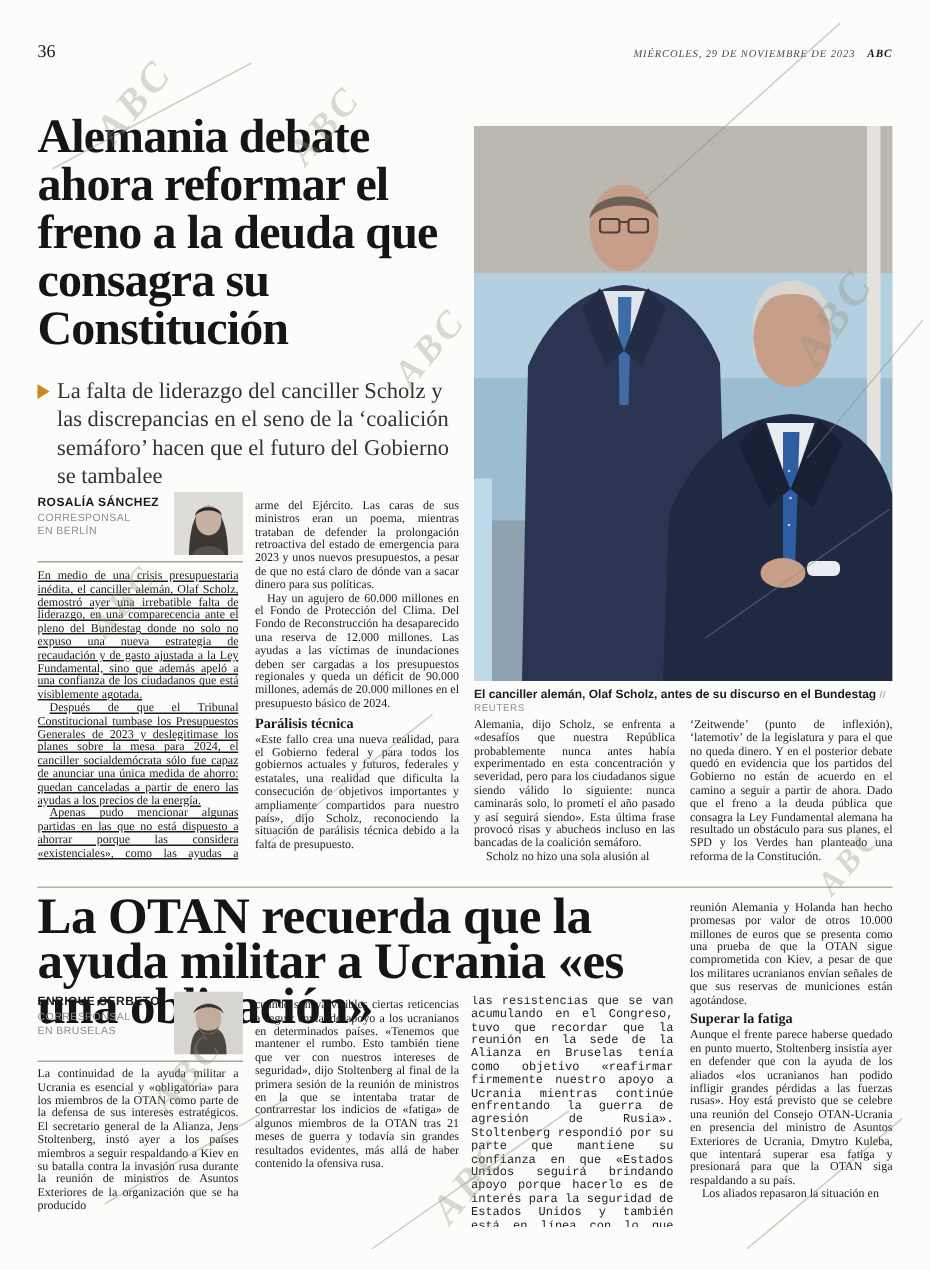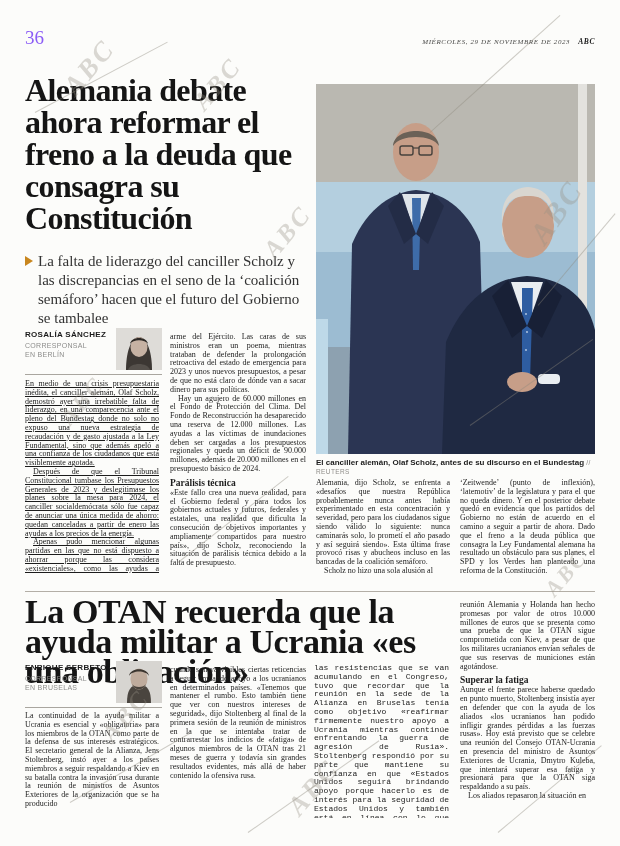--- a/index.html
+++ b/index.html
@@ -1,21 +1,21 @@
 <!DOCTYPE html>
 <html><head>
 <meta charset="utf-8">
 <style>
   html,body{margin:0;padding:0;}
   body{background:#e8e8e6;font-family:"Liberation Serif",serif;}
   .page{position:relative;width:620px;height:846px;background:#fcfcfa;overflow:hidden;margin:0 auto;}
   
   .hdr{position:absolute;top:27px;left:25px;right:25px;display:flex;justify-content:space-between;align-items:baseline;}
   .hdr-left{display:flex;align-items:baseline;gap:9px;}
-  .pagenum{font-size:19px;color:#8b5cf6;font-family:Liberation Serif, serif;}
+  .pagenum{font-size:12px;color:#0f172a;font-family:Liberation Serif, serif;}
   .section{font-size:14.5px;color:#2e2a25;letter-spacing:1.6px;font-weight:600;}
   .hdr-right{font-size:7px;color:#4a4a48;letter-spacing:.6px;display:flex;gap:8px;align-items:baseline;font-style:italic;}
   .brand{font-weight:bold;font-size:7.5px;color:#1c1c1c;}
   
   .h1a{position:absolute;left:25px;top:74px;width:292px;font-size:32px;line-height:32px;font-weight:bold;color:#151515;letter-spacing:-.6px;}
   .standfirst{position:absolute;left:25px;top:252px;width:288px;font-size:15px;line-height:19px;color:#333;padding-left:13px;box-sizing:border-box;}
   .arrow{position:absolute;left:0;top:4px;width:0;height:0;border-left:8px solid #c8861e;border-top:5px solid transparent;border-bottom:5px solid transparent;}
   .byline{position:absolute;width:137px;height:44px;font-family:"Liberation Sans",sans-serif;}
   .by-name{font-size:8px;font-weight:bold;color:#1a1a1a;letter-spacing:.3px;}
   .by-role{font-size:7px;color:#8d8d8b;letter-spacing:.3px;line-height:9px;margin-top:2px;}

